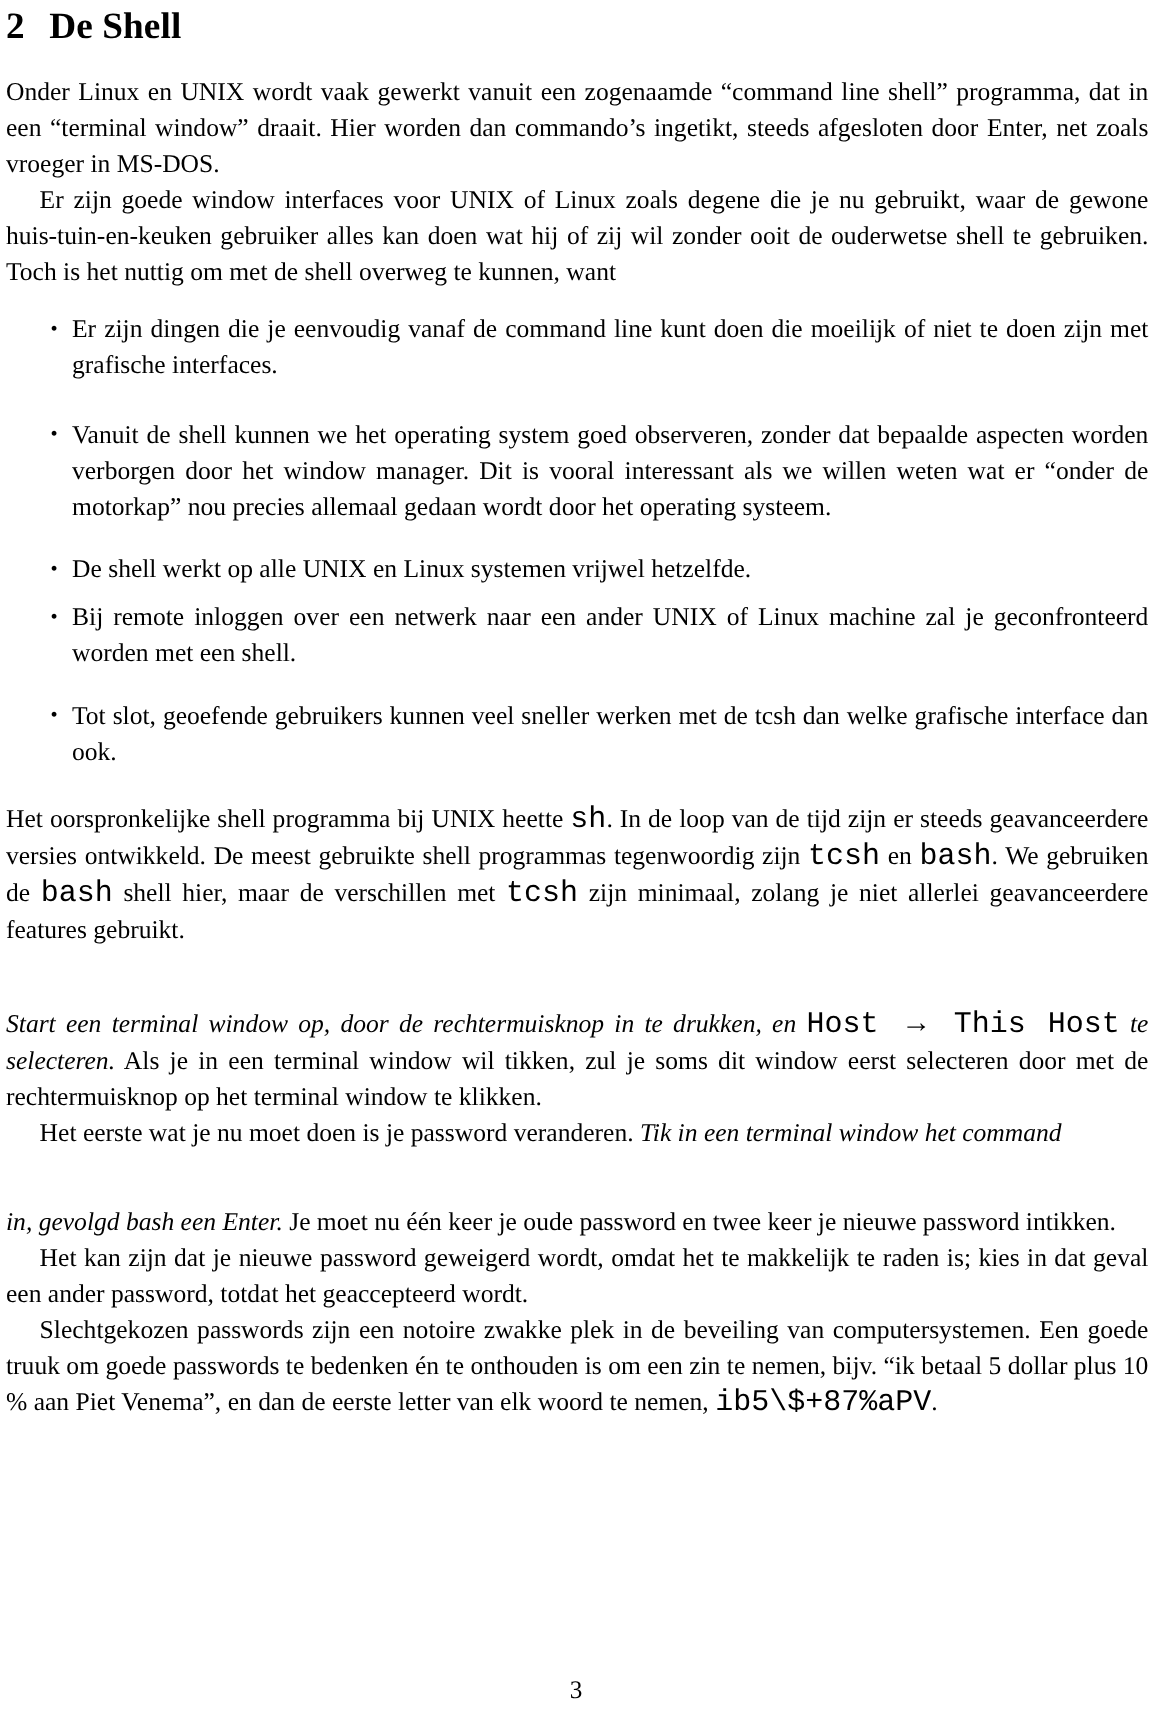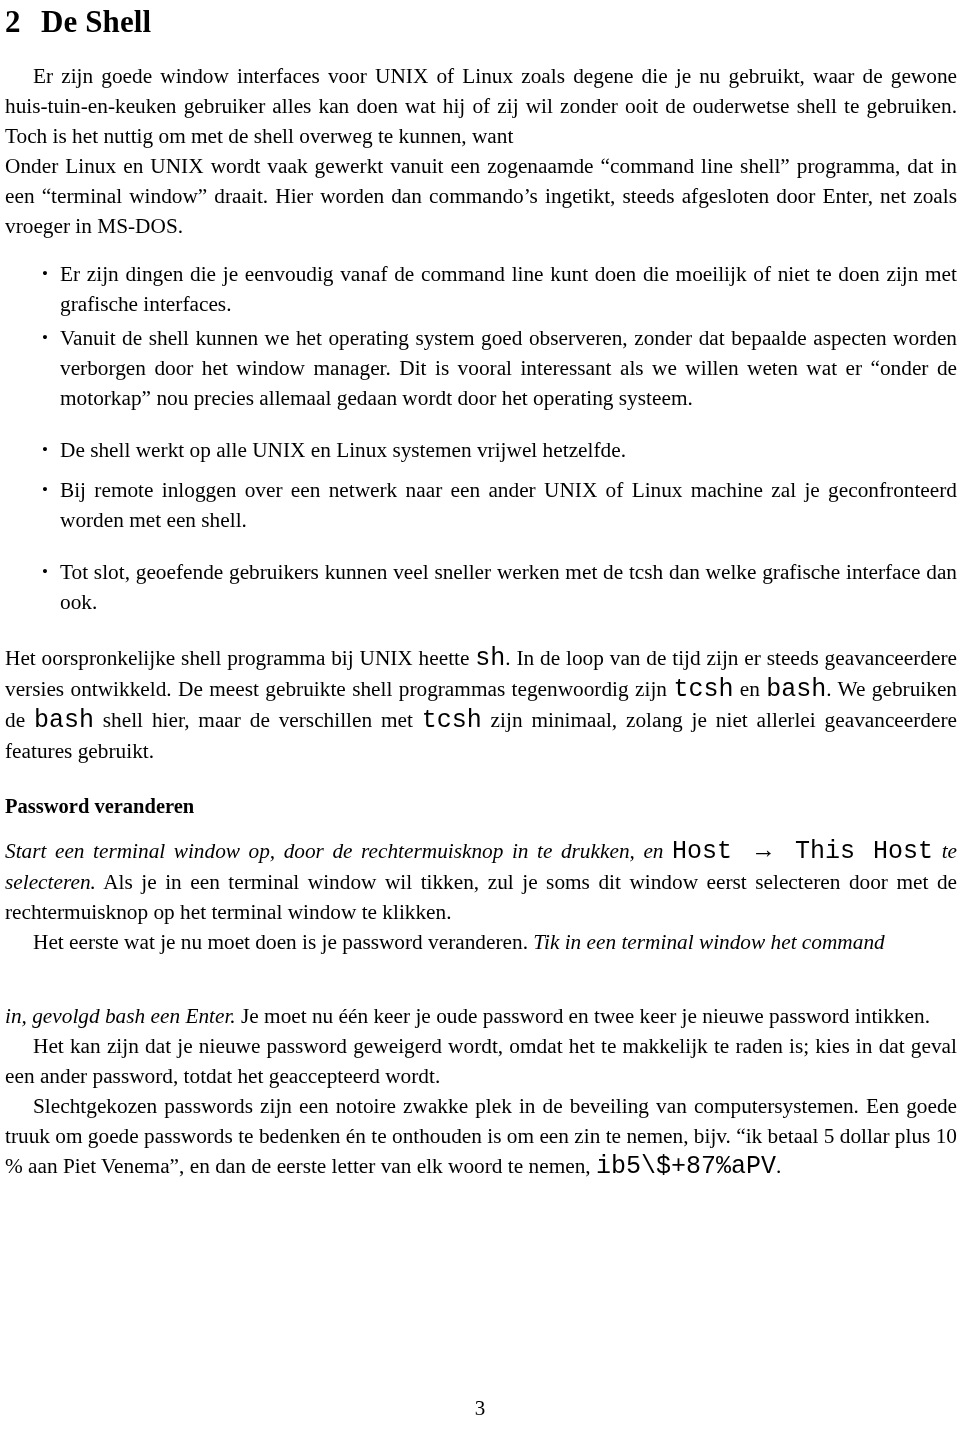--- a/index.html
+++ b/index.html
@@ -123,41 +123,40 @@
 </head>
 <body>
 
 <div id="page">
   <div id="content">
 
     <h1 class="section-heading"><span class="secnum">2</span><span>De Shell</span></h1>
 
     <div class="sp-24"></div>
 
+    <p class="body noindent">Onder Linux en UNIX wordt vaak gewerkt vanuit een zogenaamde “command line shell” programma, dat in een “terminal window” draait.  Hier worden dan commando’s ingetikt, steeds afgesloten door Enter, net zoals vroeger in MS-DOS.</p>
+
     <p class="body indent">Er zijn goede window interfaces voor UNIX of Linux zoals degene die je nu gebruikt, waar de gewone huis-tuin-en-keuken gebruiker alles kan doen wat hij of zij wil zonder ooit de ouderwetse shell te gebruiken.  Toch is het nuttig om met de shell overweg te kunnen, want</p>
-
-    <p class="body noindent">Onder Linux en UNIX wordt vaak gewerkt vanuit een zogenaamde “command line shell” programma, dat in een “terminal window” draait.  Hier worden dan commando’s ingetikt, steeds afgesloten door Enter, net zoals vroeger in MS-DOS.</p>
 
     <div class="sp-18"></div>
 
     <ul class="bullets">
       <li>Er zijn dingen die je eenvoudig vanaf de command line kunt doen die moeilijk of niet te doen zijn met grafische interfaces.</li>
-      <li class="sp-top" style="margin-top:4px">Vanuit de shell kunnen we het operating system goed observeren, zonder dat bepaalde aspecten worden verborgen door het window manager.  Dit is vooral interessant als we willen weten wat er “onder de motorkap” nou precies allemaal gedaan wordt door het operating systeem.</li>
+      <li class="sp-top" style="margin-top:28px">Vanuit de shell kunnen we het operating system goed observeren, zonder dat bepaalde aspecten worden verborgen door het window manager.  Dit is vooral interessant als we willen weten wat er “onder de motorkap” nou precies allemaal gedaan wordt door het operating systeem.</li>
       <li style="margin-top:22px">De shell werkt op alle UNIX en Linux systemen vrijwel hetzelfde.</li>
       <li style="margin-top:10px">Bij remote inloggen over een netwerk naar een ander UNIX of Linux machine zal je geconfronteerd worden met een shell.</li>
       <li style="margin-top:22px">Tot slot, geoefende gebruikers kunnen veel sneller werken met de tcsh dan welke grafische interface dan ook.</li>
     </ul>
 
     <div class="sp-26"></div>
 
     <p class="body noindent"><span>Het oorspronkelijke shell programma bij UNIX heette </span><code>sh</code><span>.  In de loop van de tijd zijn er steeds geavanceerdere versies ontwikkeld.  De meest gebruikte shell programmas tegenwoordig zijn </span><code>tcsh</code><span> en </span><code>bash</code><span>.  We gebruiken de </span><code>bash</code><span> shell hier, maar de verschillen met </span><code>tcsh</code><span> zijn minimaal, zolang je niet allerlei geavanceerdere features gebruikt.</span></p>
 
     <div class="sp-30"></div>
 
-    <h2 class="subsection-heading">Password veranderen</h2>
 
     <div class="sp-18"></div>
 
     <p class="body noindent"><em>Start een terminal window op, door de rechtermuisknop in te drukken, en </em><code>Host</code><span class="mono arrow">&nbsp;&nbsp;<span>→</span>&nbsp;&nbsp;</span><code>This Host</code><em> te selecteren.</em><span>  Als je in een terminal window wil tikken, zul je soms dit window eerst selecteren door met de rechtermuisknop op het terminal window te klikken.</span></p>
 
     <p class="body indent"><span>Het eerste wat je nu moet doen is je password veranderen.  </span><em>Tik in een terminal window het command</em></p>
 
     <div class="sp-24"></div>
 
 

